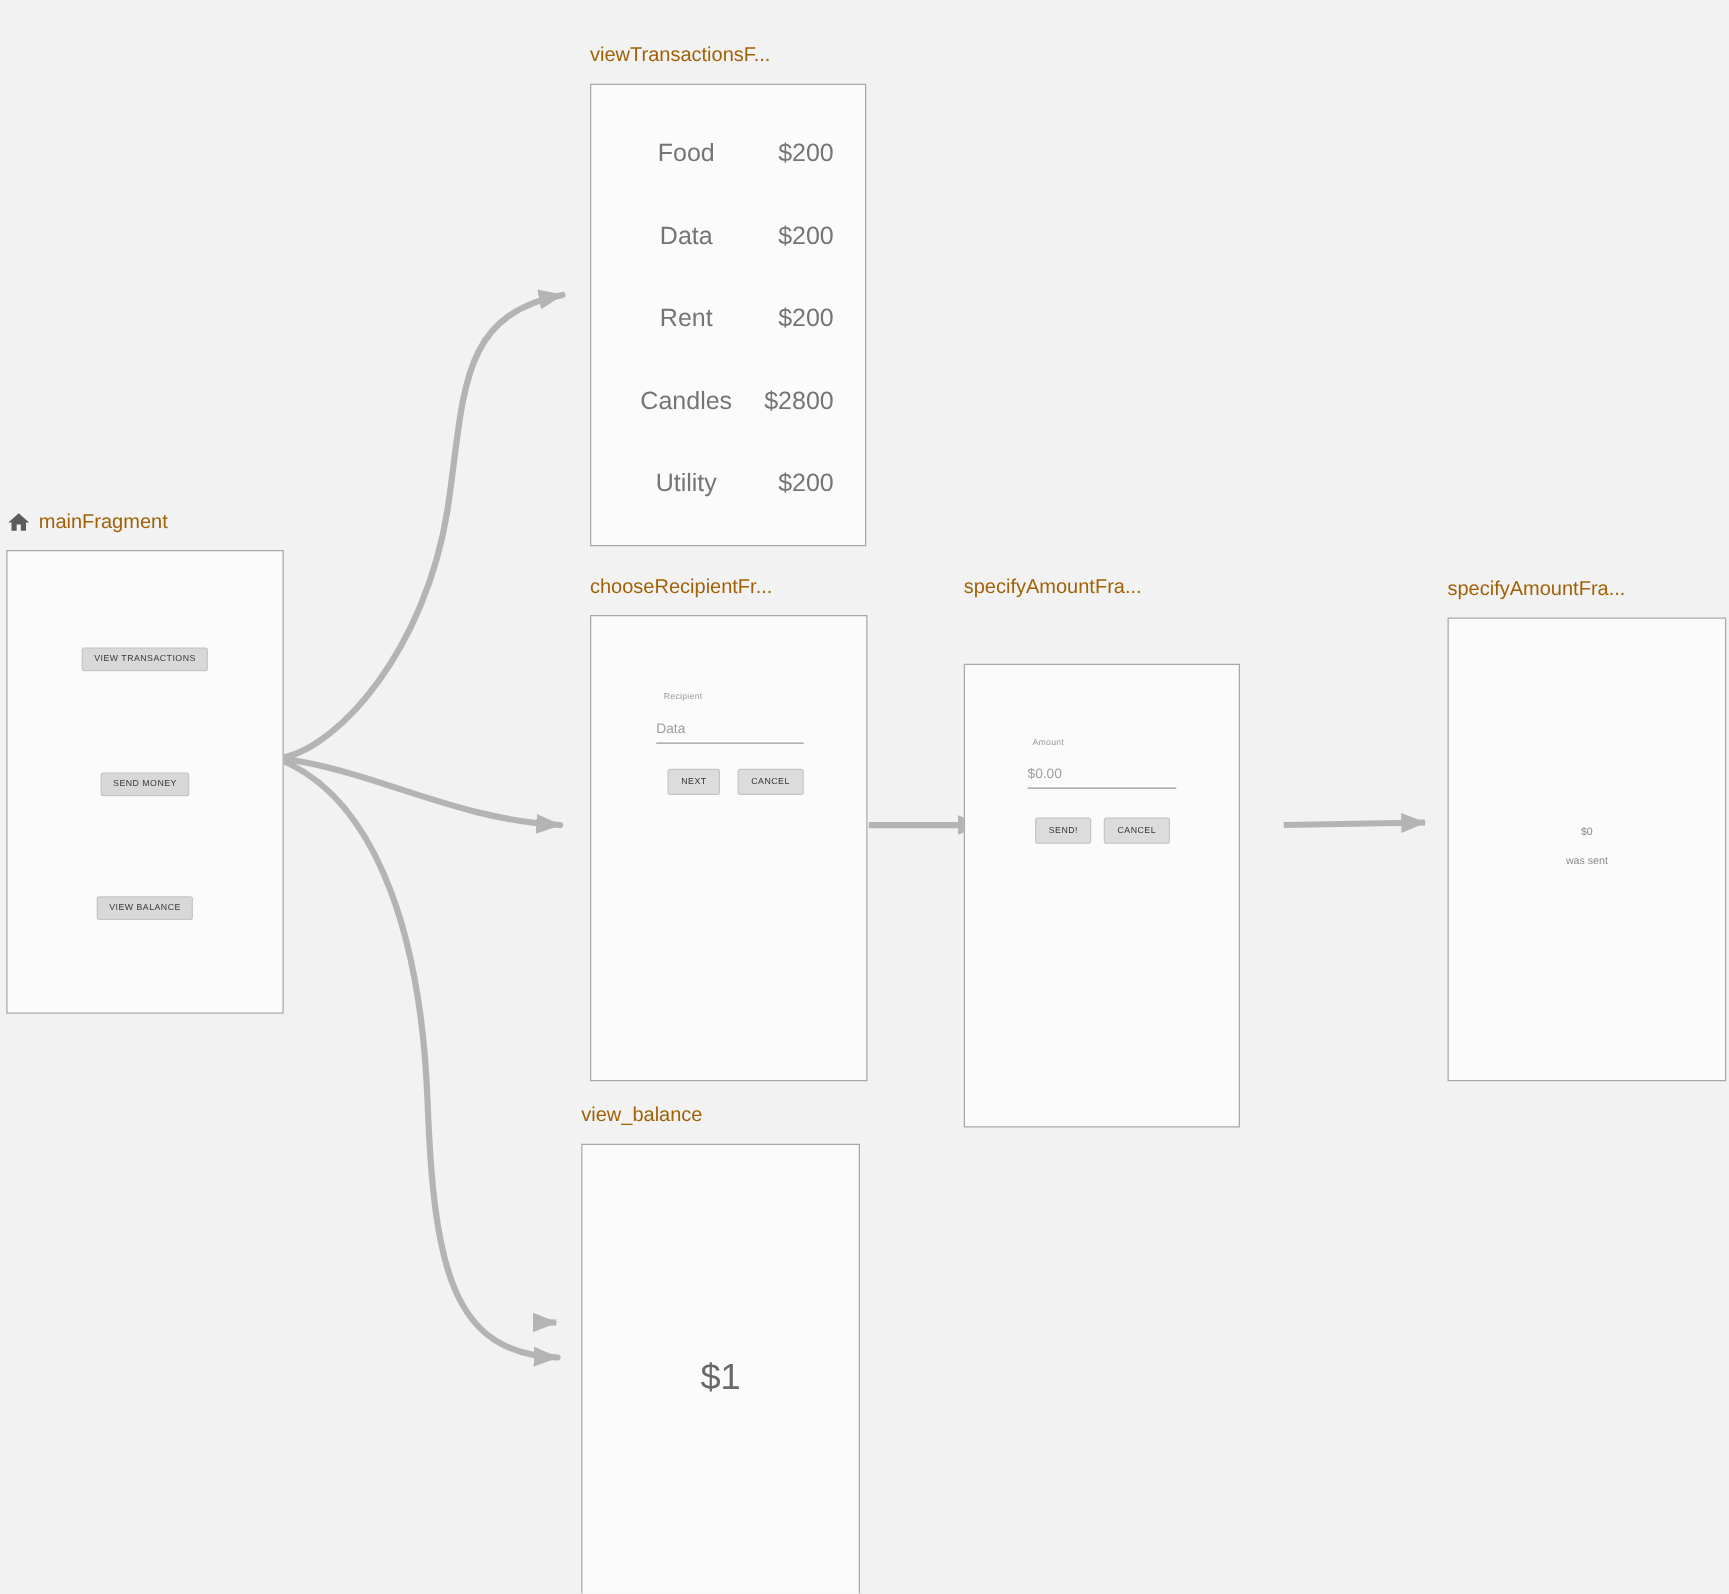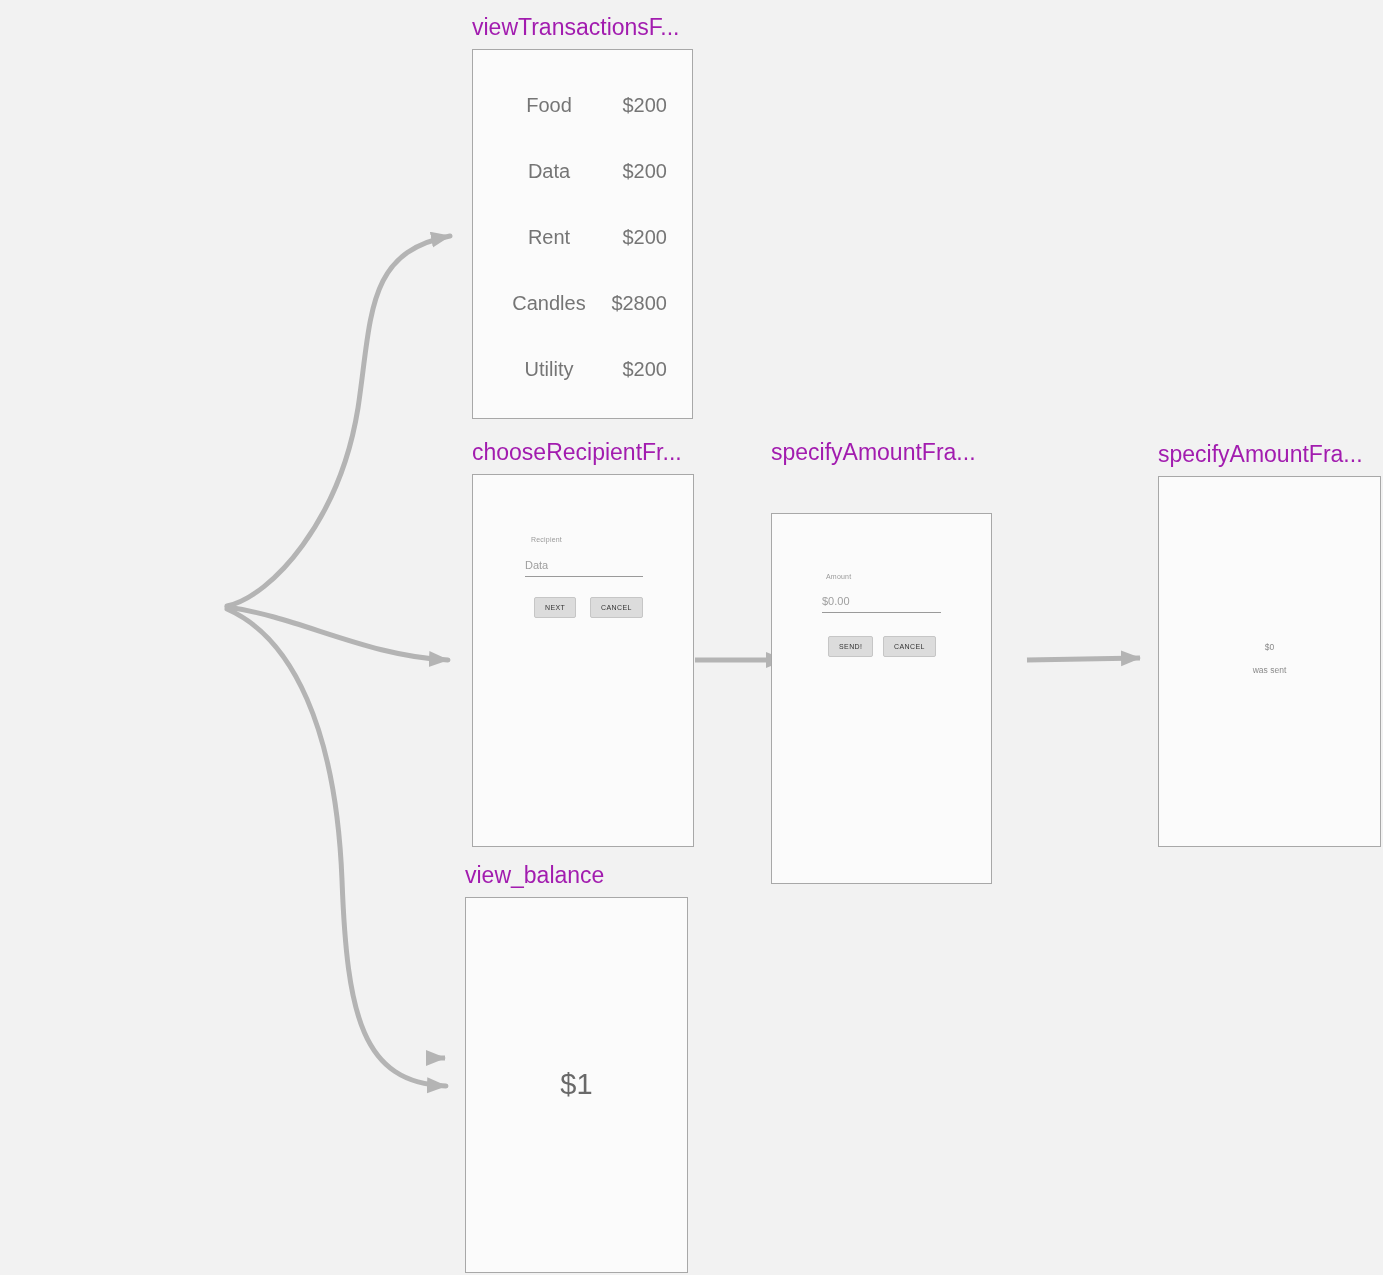--- a/index.html
+++ b/index.html
@@ -22,23 +22,24 @@
     pointer-events: none;
   }
   .arrows path { pointer-events: stroke; }
   .frag { position: absolute; }
   .frag-title {
     display: flex;
     align-items: center;
     gap: 6px;
     height: 28px;
     margin-bottom: 8px;
-    font-size: 23px;
-    color: #a21caf;
+    font-size: 16px;
+    color: #a16207;
     white-space: nowrap;
+    margin-top: 18px;
   }
   .card {
     position: relative;
     background: #fbfbfb;
     border: 1.5px solid #a8a8a8;
     box-sizing: border-box;
   }
   
   .app-btn {
     position: absolute;
@@ -127,20 +128,33 @@
       </marker>
     </defs>
     <path d="M 227 606 C 272 596, 340 520, 358 408 C 372 315, 366 252, 450 236" fill="none" stroke="#b4b4b4" stroke-width="5" stroke-linecap="round" marker-end="url(#ah)"></path>
     <path d="M 227 607 C 300 617, 365 656, 448 660" fill="none" stroke="#b4b4b4" stroke-width="5" stroke-linecap="round" marker-end="url(#ah)"></path>
     <path d="M 227 609 C 293 638, 336 730, 342 880 C 347 1015, 362 1083, 446 1086" fill="none" stroke="#b4b4b4" stroke-width="5" stroke-linecap="round" marker-end="url(#ah)"></path>
     <path d="M 428 1058 L 445 1058" fill="none" stroke="#b4b4b4" stroke-width="5" stroke-linecap="butt" marker-end="url(#ah)"></path>
     <path d="M 695 660 L 785 660" fill="none" stroke="#b4b4b4" stroke-width="5" stroke-linecap="butt" marker-end="url(#ah)"></path>
     <path d="M 1027 660 L 1140 658" fill="none" stroke="#b4b4b4" stroke-width="5" stroke-linecap="butt" marker-end="url(#ah)"></path>
   </svg>
 
+  <div class="frag" style="left:5px; top:386px;">
+    <div class="frag-title">
+      <svg class="home-ic" width="20" height="20" viewBox="0 0 24 24">
+        <path fill="#5c5c5c" d="M10 20v-6h4v6h5v-8h3L12 3 2 12h3v8z"></path>
+      </svg>
+      <span>mainFragment</span>
+    </div>
+    <div class="card" style="width:222px; height:371px;">
+      <div class="app-btn" style="top:77px;">VIEW TRANSACTIONS</div>
+      <div class="app-btn" style="top:177px;">SEND MONEY</div>
+      <div class="app-btn" style="top:276px;">VIEW BALANCE</div>
+    </div>
+  </div>
 
   <div class="frag" style="left:472px; top:13px;">
     <div class="frag-title">
       <span>viewTransactionsF...</span>
     </div>
     <div class="card" style="width:221px; height:370px;">
       <div class="tx-row" style="top:22px;">
         <span class="tx-name">Food</span>
         <span class="tx-amt">$200</span>
       </div>

